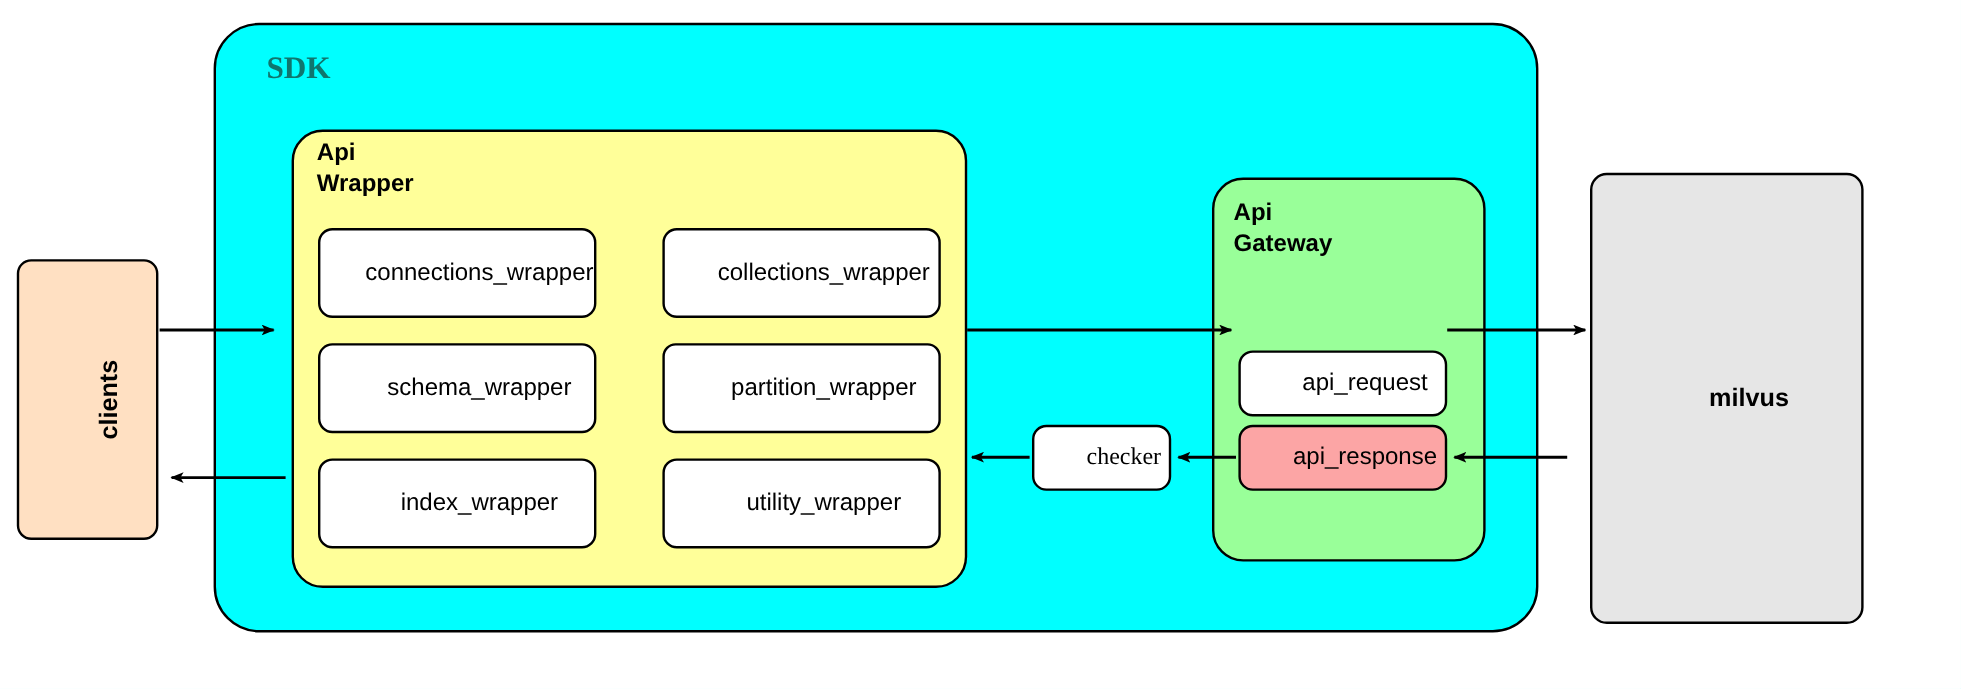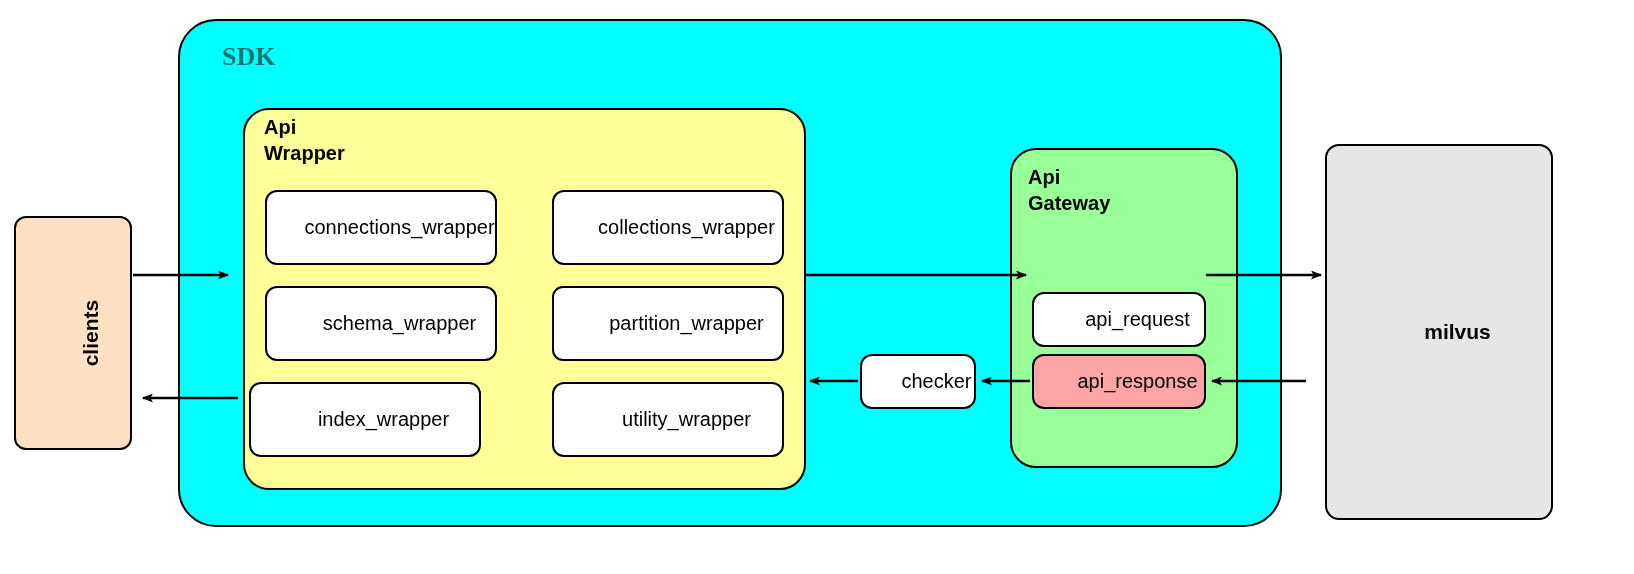--- a/index.html
+++ b/index.html
@@ -88,34 +88,35 @@
 
   
   .leaf {
     background: #ffffff;
     border-radius: 12px;
     font-size: 20px;
     font-weight: normal;
   }
   #connections_wrapper { left: 265px; top: 190px;  width: 232px; height: 75px; }
   #schema_wrapper      { left: 265px; top: 286px;  width: 232px; height: 75px; }
-  #index_wrapper       { left: 249px; top: 382px;  width: 232px; height: 75px; }
+  #index_wrapper       { left: 265px; top: 382px;  width: 232px; height: 75px; }
   #collections_wrapper { left: 552px; top: 190px;  width: 232px; height: 75px; }
   #partition_wrapper   { left: 552px; top: 286px;  width: 232px; height: 75px; border-radius: 11px; }
   #utility_wrapper     { left: 552px; top: 382px;  width: 232px; height: 75px; }
 
   
   #checker {
     left: 860px;
     top: 354px;
     width: 116px;
     height: 55px;
     background: #ffffff;
     border-radius: 12px;
     font-size: 20px;
+    font-family: Liberation Serif, serif;
   }
 
   
   #api-gateway {
     left: 1010px;
     top: 148px;
     width: 228px;
     height: 320px;
     background: #99ff99;
     border-radius: 26px;

